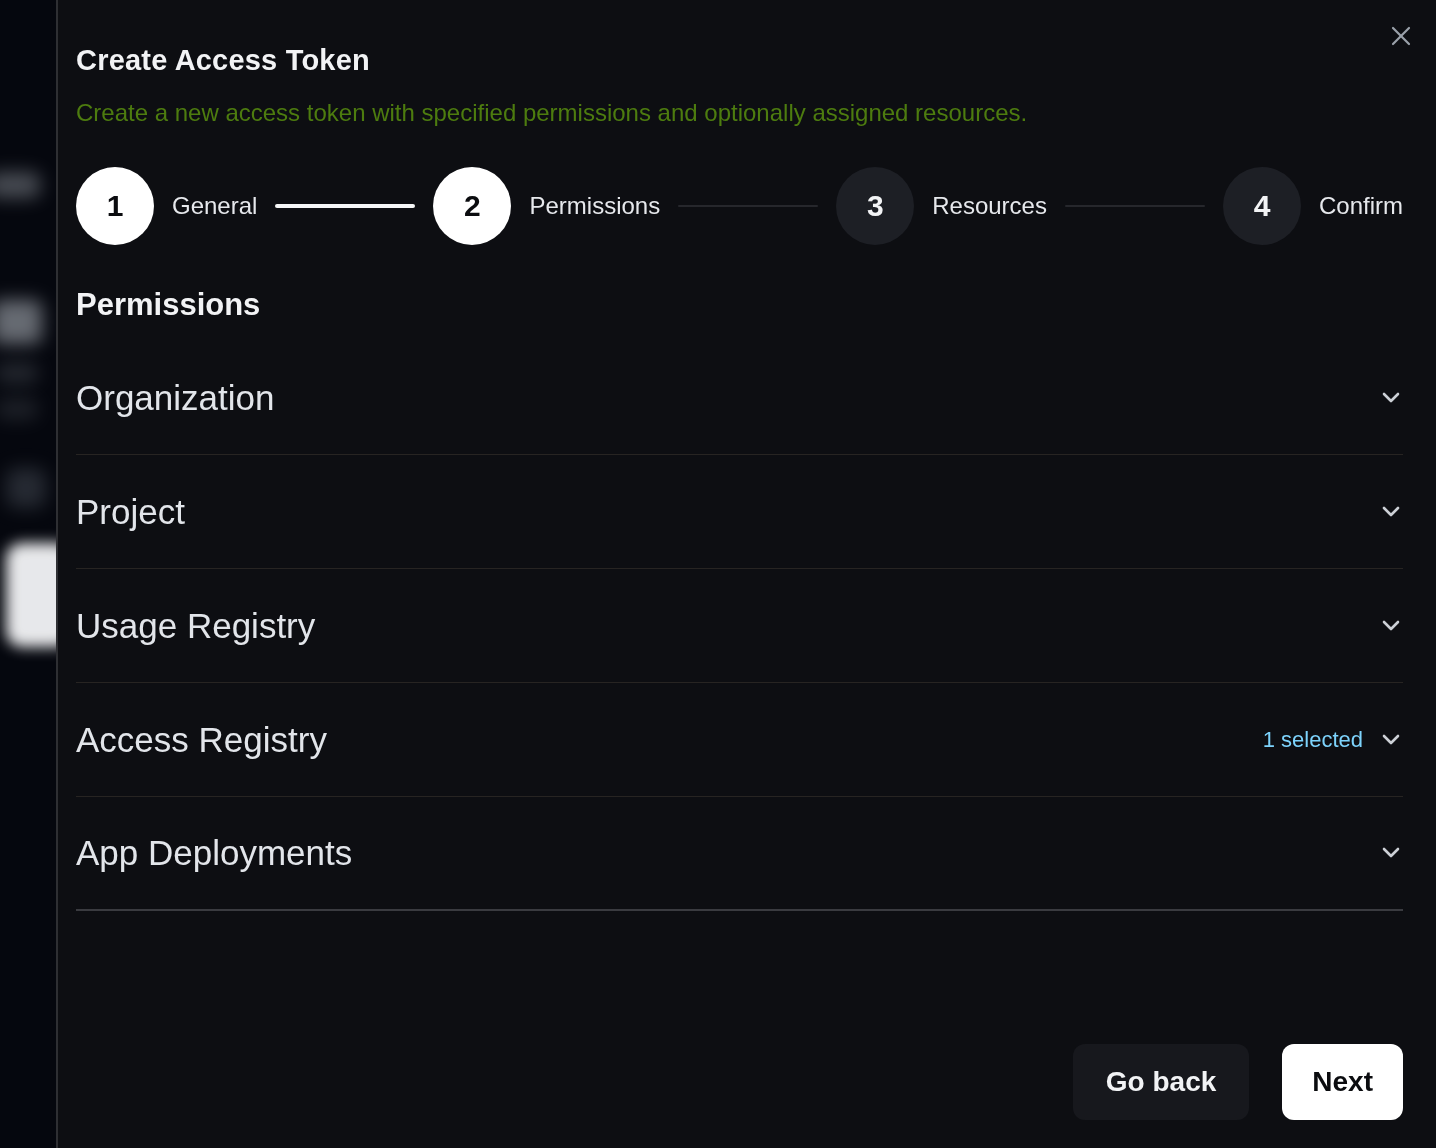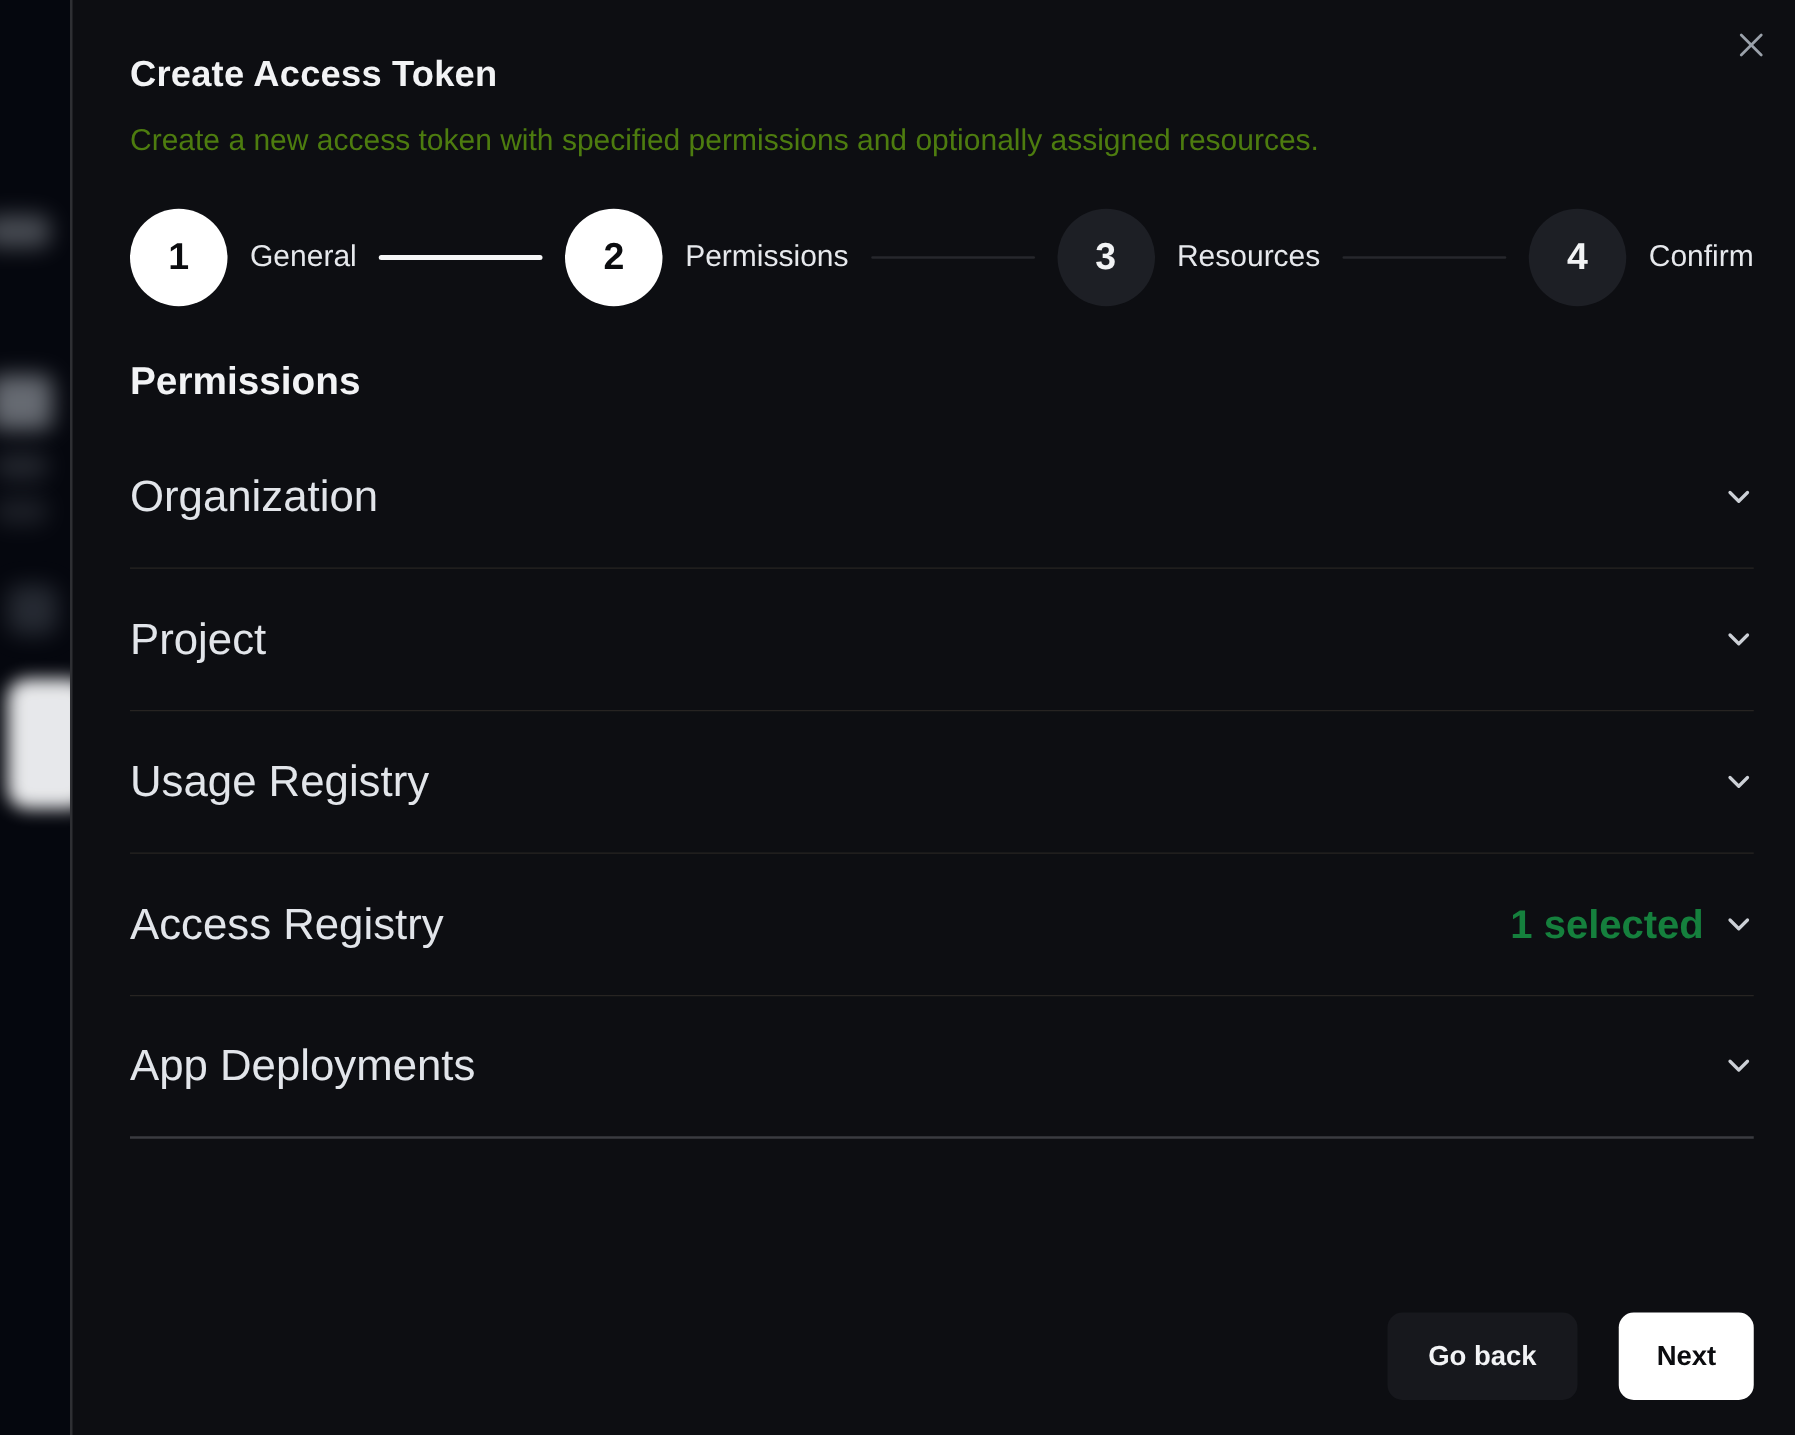--- a/index.html
+++ b/index.html
@@ -11,21 +11,21 @@
   .blob { position:absolute; filter:blur(9px); border-radius:8px; }
   .blob-nav1 { left:-12px; top:172px; width:52px; height:26px; background:#9aa0a8; opacity:.45; }
   .blob-nav2 { left:-8px;  top:300px; width:50px; height:44px; background:#b6bcc4; opacity:.55; }
   .blob-nav3 { left:-4px;  top:362px; width:42px; height:22px; background:#70767f; opacity:.28; }
   .blob-nav4 { left:-4px;  top:398px; width:42px; height:22px; background:#70767f; opacity:.22; }
   .blob-icon { left:6px;   top:468px; width:40px; height:40px; background:#464c56; opacity:.5; border-radius:10px; }
   .blob-card { left:6px;   top:543px; width:66px; height:104px; background:#f4f5f7; opacity:.95; border-radius:16px; filter:blur(7px); }
 
   
   .modal { position:absolute; left:56px; top:0; width:1380px; height:1148px;
-           background:#0d0e12; border-left:2px solid #2e2f33; padding:0 33px 0 46px; }
+           background:#0d0e12; border-left:2px solid #2e2f33; padding:0 33px 0 18px; }
 
   .close-btn { position:absolute; top:24px; right:22px; width:26px; height:26px;
                display:flex; align-items:center; justify-content:center; cursor:pointer; background:none; border:none; }
   .close-btn svg { stroke:#9aa1aa; }
 
   .modal-title { margin-top:44px; font-size:29px; font-weight:700; color:#f2f3f5; letter-spacing:.2px; }
   .modal-subtitle { margin-top:22px; font-size:24px; font-weight:400; color:#4d7c0f; }
 
   
   .stepper { margin-top:40px; display:flex; align-items:center; }
@@ -39,27 +39,27 @@
 
   
   .section-heading { margin-top:42px; font-size:31px; font-weight:700; color:#f2f3f5; }
 
   .perm-list { margin-top:18px; }
   .perm-row { height:114px; display:flex; align-items:center; justify-content:space-between;
               border-bottom:1px solid #272422; cursor:pointer; }
   .perm-row:last-child { border-bottom:2px solid #3a3b40; }
   .perm-label { font-size:35px; font-weight:500; color:#e2e5ea; }
   .perm-right { display:flex; align-items:center; gap:16px; }
-  .perm-badge { font-size:32px; font-weight:700; color:#15803d; }
+  .perm-badge { font-size:22px; font-weight:400; color:#7dd3fc; }
   .chevron { width:24px; height:24px; display:flex; align-items:center; justify-content:center; }
   .chevron svg { stroke:#ccd0d6; }
 
   
   .footer { position:absolute; right:33px; bottom:28px; display:flex; gap:33px; }
-  .btn { border:none; border-radius:12px; font-family:inherit; font-size:22px; font-weight:600; cursor:pointer; }
+  .btn { border:none; border-radius:12px; font-family:inherit; font-size:28px; font-weight:600; cursor:pointer; }
   .btn-secondary { background:#17181d; color:#f2f3f5; padding:20px 33px; }
   .btn-primary  { background:#ffffff; color:#0b0c0f; padding:22px 30px; }
 </style>
 </head>
 <body>
 
 <div class="backdrop">
   <div class="blob blob-nav1"></div>
   <div class="blob blob-nav2"></div>
   <div class="blob blob-nav3"></div>

